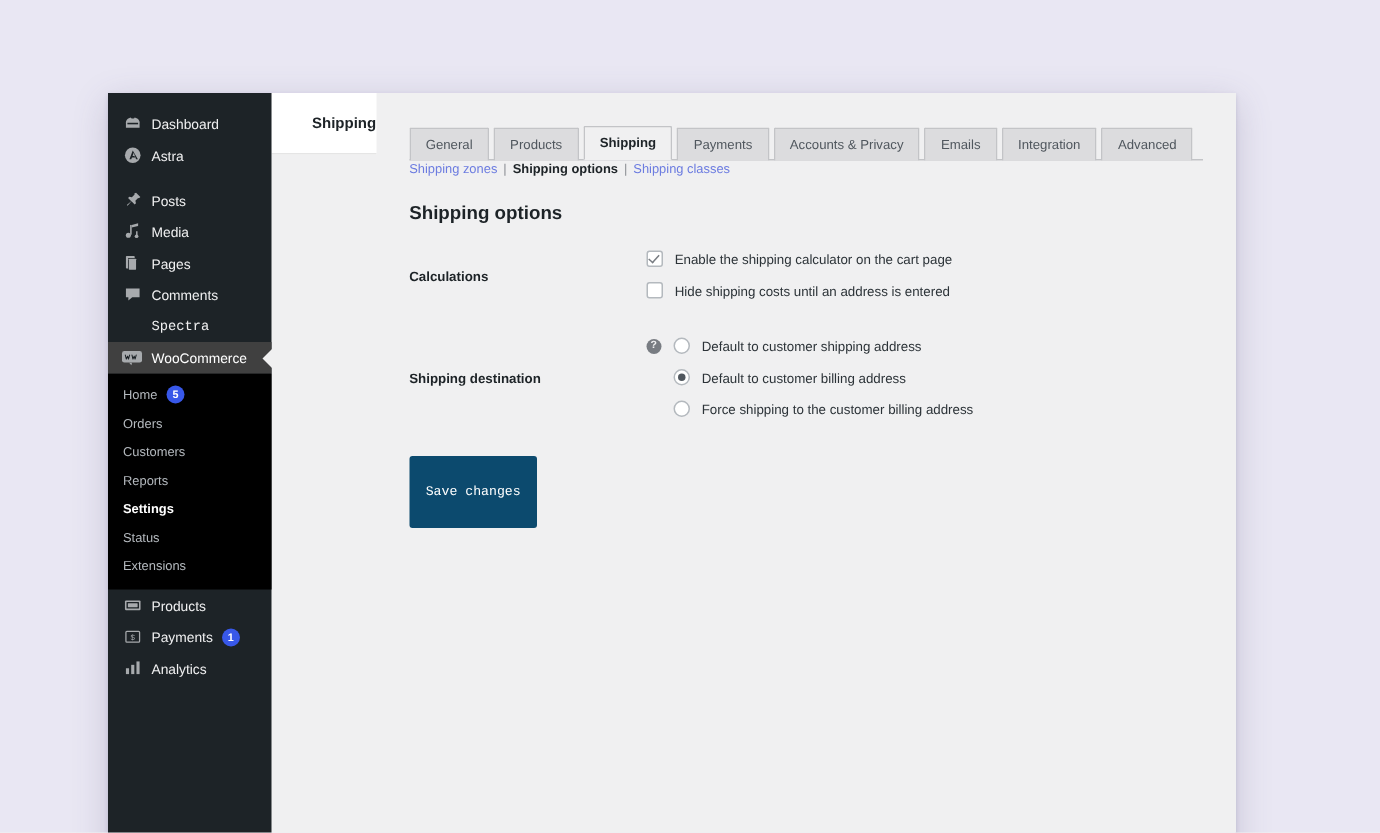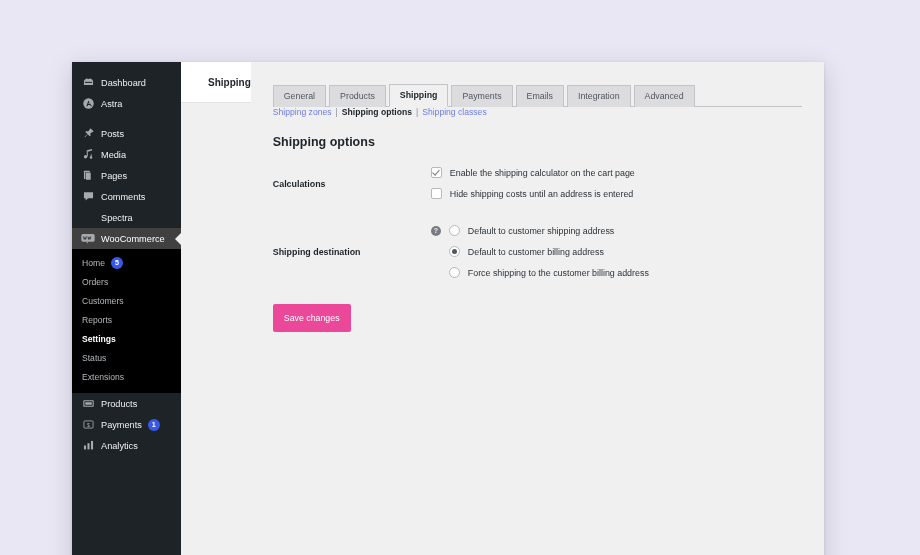--- a/index.html
+++ b/index.html
@@ -46,21 +46,21 @@
   .menu-item .mi-icon {
     width: 14px; height: 14px;
     margin-right: 6px;
     display: inline-flex;
     align-items: center;
     justify-content: center;
     flex: 0 0 14px;
     color: #a7aaad;
   }
   .menu-item .mi-icon svg { display: block; }
-  .menu-item.no-icon { padding-left: 29px; }
+  .menu-item.no-icon { padding-left: 29px; font-family: Liberation Mono, monospace; }
   .menu-gap { height: 9px; }
 
   .menu-item.current {
     background: #404040;
     color: #fff;
     font-weight: normal;
   }
   .menu-item.current .mi-icon { color: #fff; }
   .menu-arrow {
     position: absolute;
@@ -276,28 +276,28 @@
   }
   .field-desc {
     font-size: 8.4px;
     color: #646970;
     margin-top: 10px;
     line-height: 1.4;
   }
 
   #save-btn {
     display: inline-block;
-    background: #ec4899;
+    background: #0c4a6e;
     color: #fff;
     font-size: 8.8px;
-    padding: 9px 11px;
+    padding: 19px 11px;
     border: none;
     border-radius: 2px;
     cursor: pointer;
-    font-family: Liberation Sans, sans-serif;
+    font-family: Liberation Mono, monospace;
   }
 </style>
 </head>
 <body>
 
 <div id="window">
 
   <div id="sidebar">
 
     <div class="menu-item">
@@ -448,20 +448,21 @@
       <span id="topbar-title">Shipping</span>
     </div>
 
     <div id="content">
 
       <div id="tabs">
         <div class="tab">General</div>
         <div class="tab">Products</div>
         <div class="tab active">Shipping</div>
         <div class="tab">Payments</div>
+        <div class="tab">Accounts &amp; Privacy</div>
         <div class="tab">Emails</div>
         <div class="tab">Integration</div>
         <div class="tab">Advanced</div>
       </div>
 
       <div id="subnav">
         <a href="#">Shipping zones</a>
         <span class="sep">|</span>
         <span class="current-sub">Shipping options</span>
         <span class="sep">|</span>

